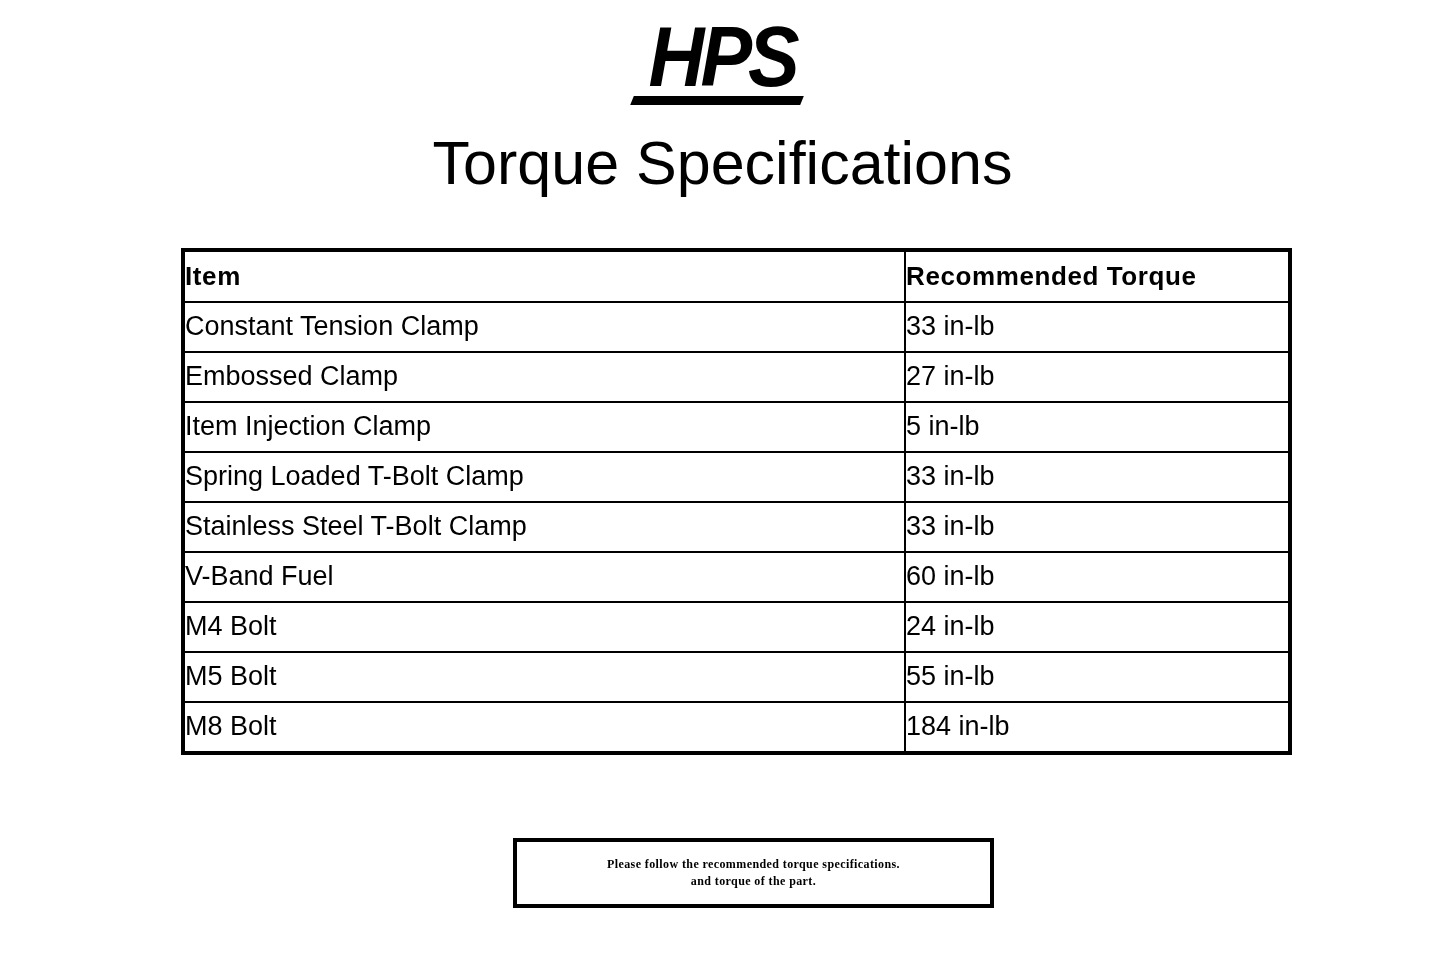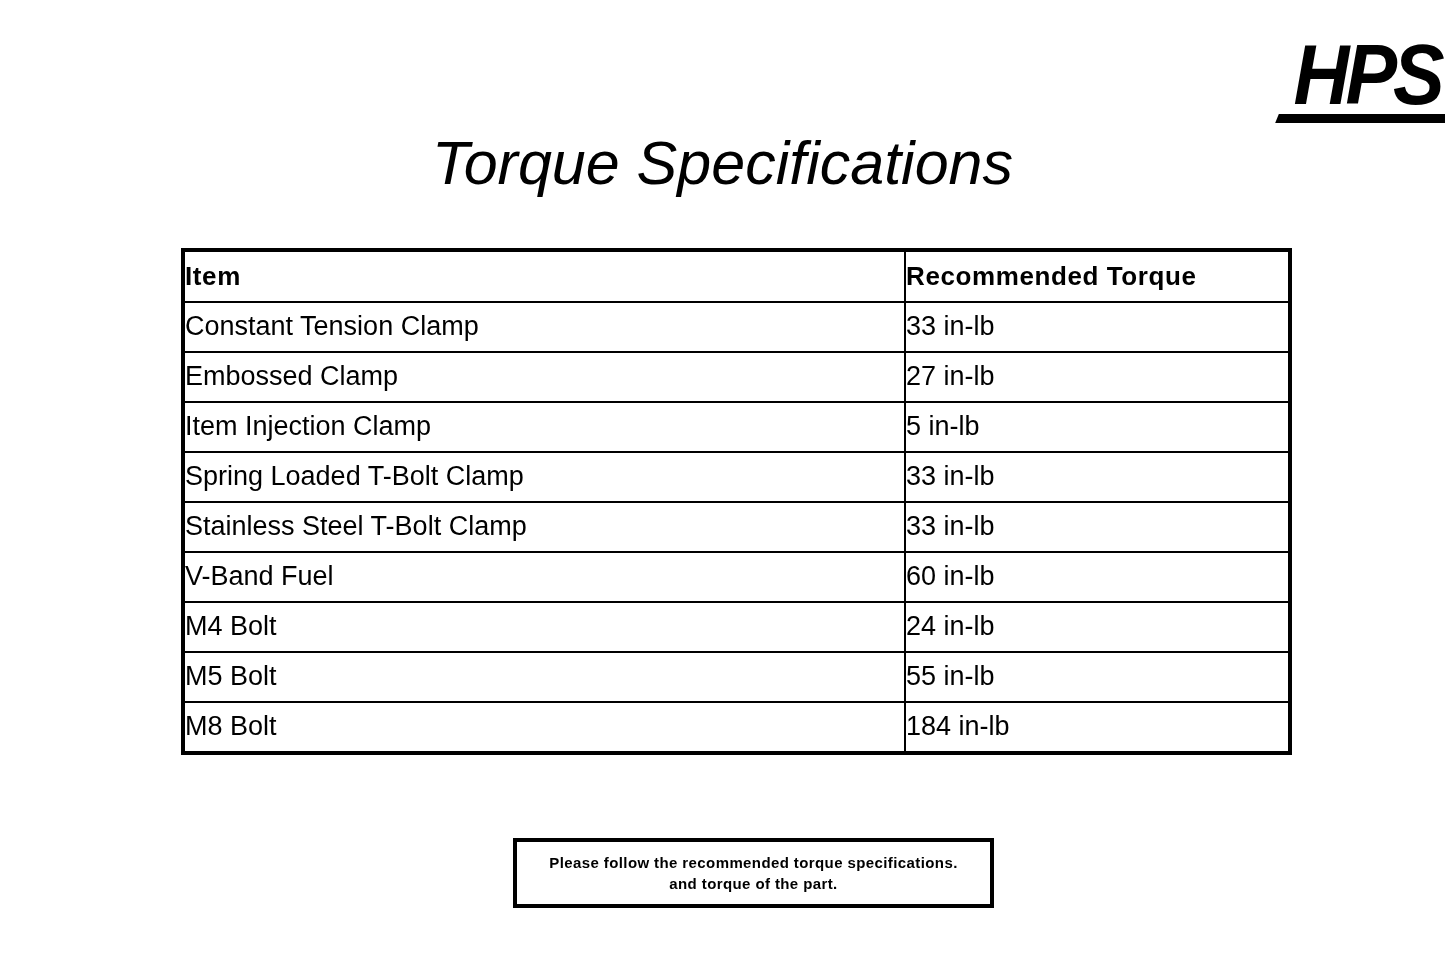--- a/index.html
+++ b/index.html
@@ -13,23 +13,23 @@
     font-family: "Liberation Sans", sans-serif;
     color: #000000;
     position: relative;
     overflow: hidden;
   }
 
   
   .logo-wrap {
     position: absolute;
     left: 0;
-    top: 44px;
+    top: 26px;
     width: 1445px;
-    text-align: right;
+    text-align: center;
   }
   .logo-mark {
     display: inline-block;
     position: relative;
     line-height: 1;
   }
   .logo-text {
     font-family: "Liberation Sans", sans-serif;
     font-weight: bold;
     font-style: italic;
@@ -57,21 +57,20 @@
     position: absolute;
     left: 0;
     top: 131px;
     width: 1445px;
     text-align: center;
     font-size: 61px;
     font-weight: normal;
     letter-spacing: 0px;
     line-height: 1.05;
     white-space: nowrap;
-    font-style: italic;
   }
 
   
   .spec-table {
     position: absolute;
     left: 181px;
     top: 248px;
     width: 1107px;
     border-collapse: collapse;
     table-layout: fixed;
@@ -109,26 +108,27 @@
     width: 481px;
     height: 70px;
     border: 4px solid #000000;
     box-sizing: border-box;
     display: flex;
     flex-direction: column;
     align-items: center;
     justify-content: center;
   }
   .note-line {
-    font-size: 15px;
+    font-size: 12px;
     font-weight: bold;
     letter-spacing: 0.4px;
     line-height: 1.42;
     text-align: right;
     white-space: nowrap;
+    font-family: Liberation Serif, serif;
   }
 </style>
 </head>
 <body>
 
 <div class="logo-wrap">
   <div class="logo-mark">
     <span class="logo-text">HPS</span>
     <span class="logo-bar"></span>
   </div>

